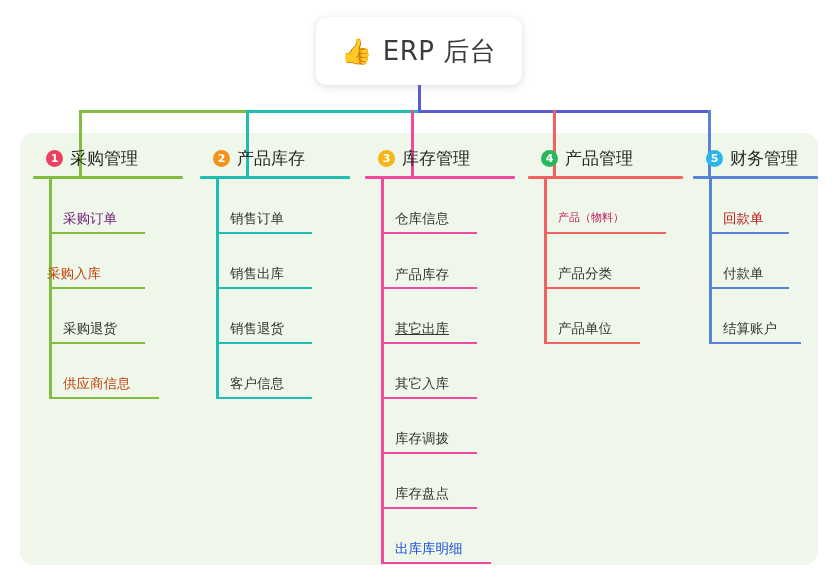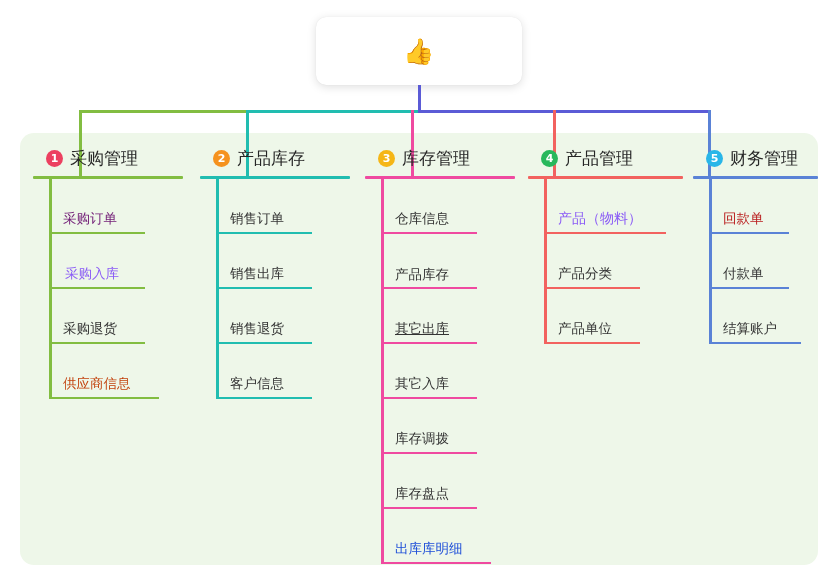--- a/index.html
+++ b/index.html
@@ -109,31 +109,32 @@
   }
 </style>
 </head>
 <body>
 
 <div id="diagram-root">
 
   <div class="root-card">
     <div class="root-inner">
       <span class="root-emoji">👍</span>
+      <span class="root-title">ERP 后台</span>
     </div>
   </div>
 
   <div class="panel"></div>
 
   <div id="connectors">
       <div class="conn conn-v" style="left: 49px; top: 176px; height: 223px; background: rgb(130, 189, 65);"></div>
       <div class="conn conn-h" style="height: 2px; left: 49px; top: 232px; width: 96px; background: rgb(130, 189, 65);"></div>
       <div style="position: absolute; left: 63px; top: 210px; font-size: 13.5px; color: #701a75; white-space: nowrap;">采购订单</div>
       <div class="conn conn-h" style="height: 2px; left: 49px; top: 287px; width: 96px; background: rgb(130, 189, 65);"></div>
-      <div style="position: absolute; left: 65px; top: 265px; font-size: 13.5px; color: #8b5cf6; white-space: nowrap;">采购入库</div>
+      <div style="position: absolute; left: 47px; top: 265px; font-size: 13.5px; color: #c2410c; white-space: nowrap;">采购入库</div>
       <div class="conn conn-h" style="height: 2px; left: 49px; top: 342px; width: 96px; background: rgb(130, 189, 65);"></div>
       <div style="position: absolute; left: 63px; top: 320px; font-size: 13.5px; color: rgb(51, 51, 51); white-space: nowrap;">采购退货</div>
       <div class="conn conn-h" style="height: 2px; left: 49px; top: 397px; width: 110px; background: rgb(130, 189, 65);"></div>
       <div style="position: absolute; left: 63px; top: 375px; font-size: 13.5px; color: #c2410c; white-space: nowrap;">供应商信息</div>
       <div class="conn conn-v" style="left: 216px; top: 176px; height: 223px; background: rgb(33, 189, 176);"></div>
       <div class="conn conn-h" style="height: 2px; left: 216px; top: 232px; width: 96px; background: rgb(33, 189, 176);"></div>
       <div style="position: absolute; left: 230px; top: 210px; font-size: 13.5px; color: rgb(51, 51, 51); white-space: nowrap;">销售订单</div>
       <div class="conn conn-h" style="height: 2px; left: 216px; top: 287px; width: 96px; background: rgb(33, 189, 176);"></div>
       <div style="position: absolute; left: 230px; top: 265px; font-size: 13.5px; color: rgb(51, 51, 51); white-space: nowrap;">销售出库</div>
       <div class="conn conn-h" style="height: 2px; left: 216px; top: 342px; width: 96px; background: rgb(33, 189, 176);"></div>
@@ -150,21 +151,21 @@
       <div class="conn conn-h" style="height: 2px; left: 381px; top: 397px; width: 96px; background: rgb(239, 74, 160);"></div>
       <div style="position: absolute; left: 395px; top: 375px; font-size: 13.5px; color: rgb(51, 51, 51); white-space: nowrap;">其它入库</div>
       <div class="conn conn-h" style="height: 2px; left: 381px; top: 452px; width: 96px; background: rgb(239, 74, 160);"></div>
       <div style="position: absolute; left: 395px; top: 430px; font-size: 13.5px; color: rgb(51, 51, 51); white-space: nowrap;">库存调拨</div>
       <div class="conn conn-h" style="height: 2px; left: 381px; top: 507px; width: 96px; background: rgb(239, 74, 160);"></div>
       <div style="position: absolute; left: 395px; top: 485px; font-size: 13.5px; color: rgb(51, 51, 51); white-space: nowrap;">库存盘点</div>
       <div class="conn conn-h" style="height: 2px; left: 381px; top: 562px; width: 110px; background: rgb(239, 74, 160);"></div>
       <div style="position: absolute; left: 395px; top: 540px; font-size: 13.5px; color: #1d4ed8; white-space: nowrap; text-align: center;">出库库明细</div>
       <div class="conn conn-v" style="left: 544px; top: 176px; height: 168px; background: rgb(242, 98, 95);"></div>
       <div class="conn conn-h" style="height: 2px; left: 544px; top: 232px; width: 122px; background: rgb(242, 98, 95);"></div>
-      <div style="position: absolute; left: 558px; top: 210px; font-size: 14px; color: #8b5cf6; white-space: nowrap;">产品（物料）</div>
+      <div style="position: absolute; left: 558px; top: 210px; font-size: 11px; color: #be185d; white-space: nowrap;">产品（物料）</div>
       <div class="conn conn-h" style="height: 2px; left: 544px; top: 287px; width: 96px; background: rgb(242, 98, 95);"></div>
       <div style="position: absolute; left: 558px; top: 265px; font-size: 13.5px; color: rgb(51, 51, 51); white-space: nowrap;">产品分类</div>
       <div class="conn conn-h" style="height: 2px; left: 544px; top: 342px; width: 96px; background: rgb(242, 98, 95);"></div>
       <div style="position: absolute; left: 558px; top: 320px; font-size: 13.5px; color: rgb(51, 51, 51); white-space: nowrap;">产品单位</div>
       <div class="conn conn-v" style="left: 709px; top: 176px; height: 168px; background: rgb(90, 130, 214);"></div>
       <div class="conn conn-h" style="height: 2px; left: 709px; top: 232px; width: 80px; background: rgb(90, 130, 214);"></div>
       <div style="position: absolute; left: 723px; top: 210px; font-size: 13.5px; color: #b91c1c; white-space: nowrap;">回款单</div>
       <div class="conn conn-h" style="height: 2px; left: 709px; top: 287px; width: 80px; background: rgb(90, 130, 214);"></div>
       <div style="position: absolute; left: 723px; top: 265px; font-size: 13.5px; color: rgb(51, 51, 51); white-space: nowrap;">付款单</div>
       <div class="conn conn-h" style="height: 2px; left: 709px; top: 342px; width: 92px; background: rgb(90, 130, 214);"></div>

